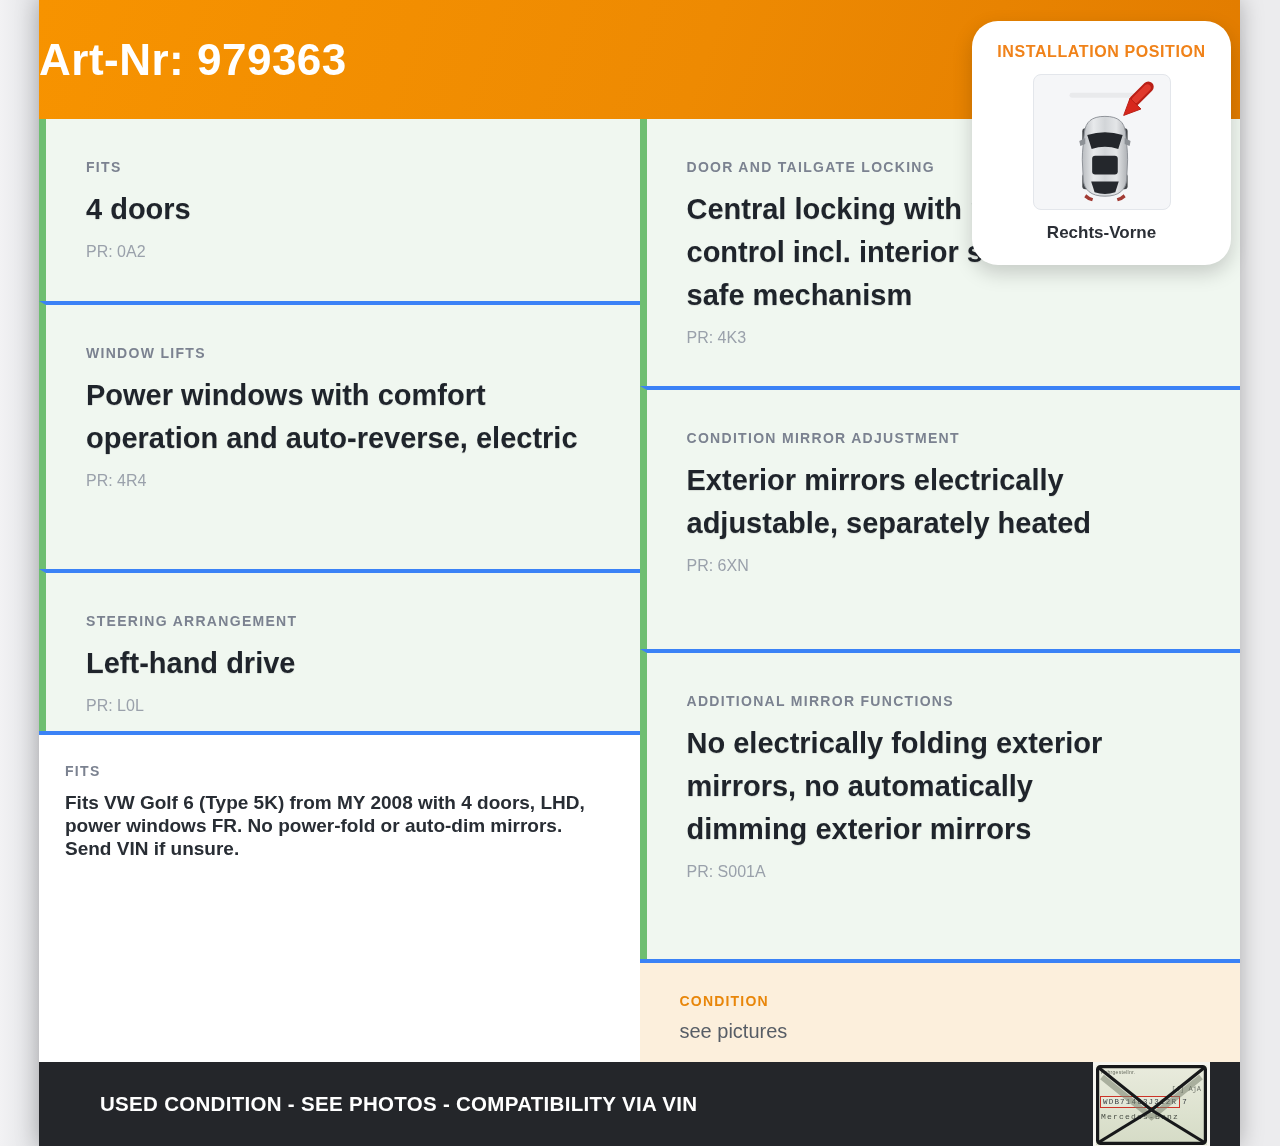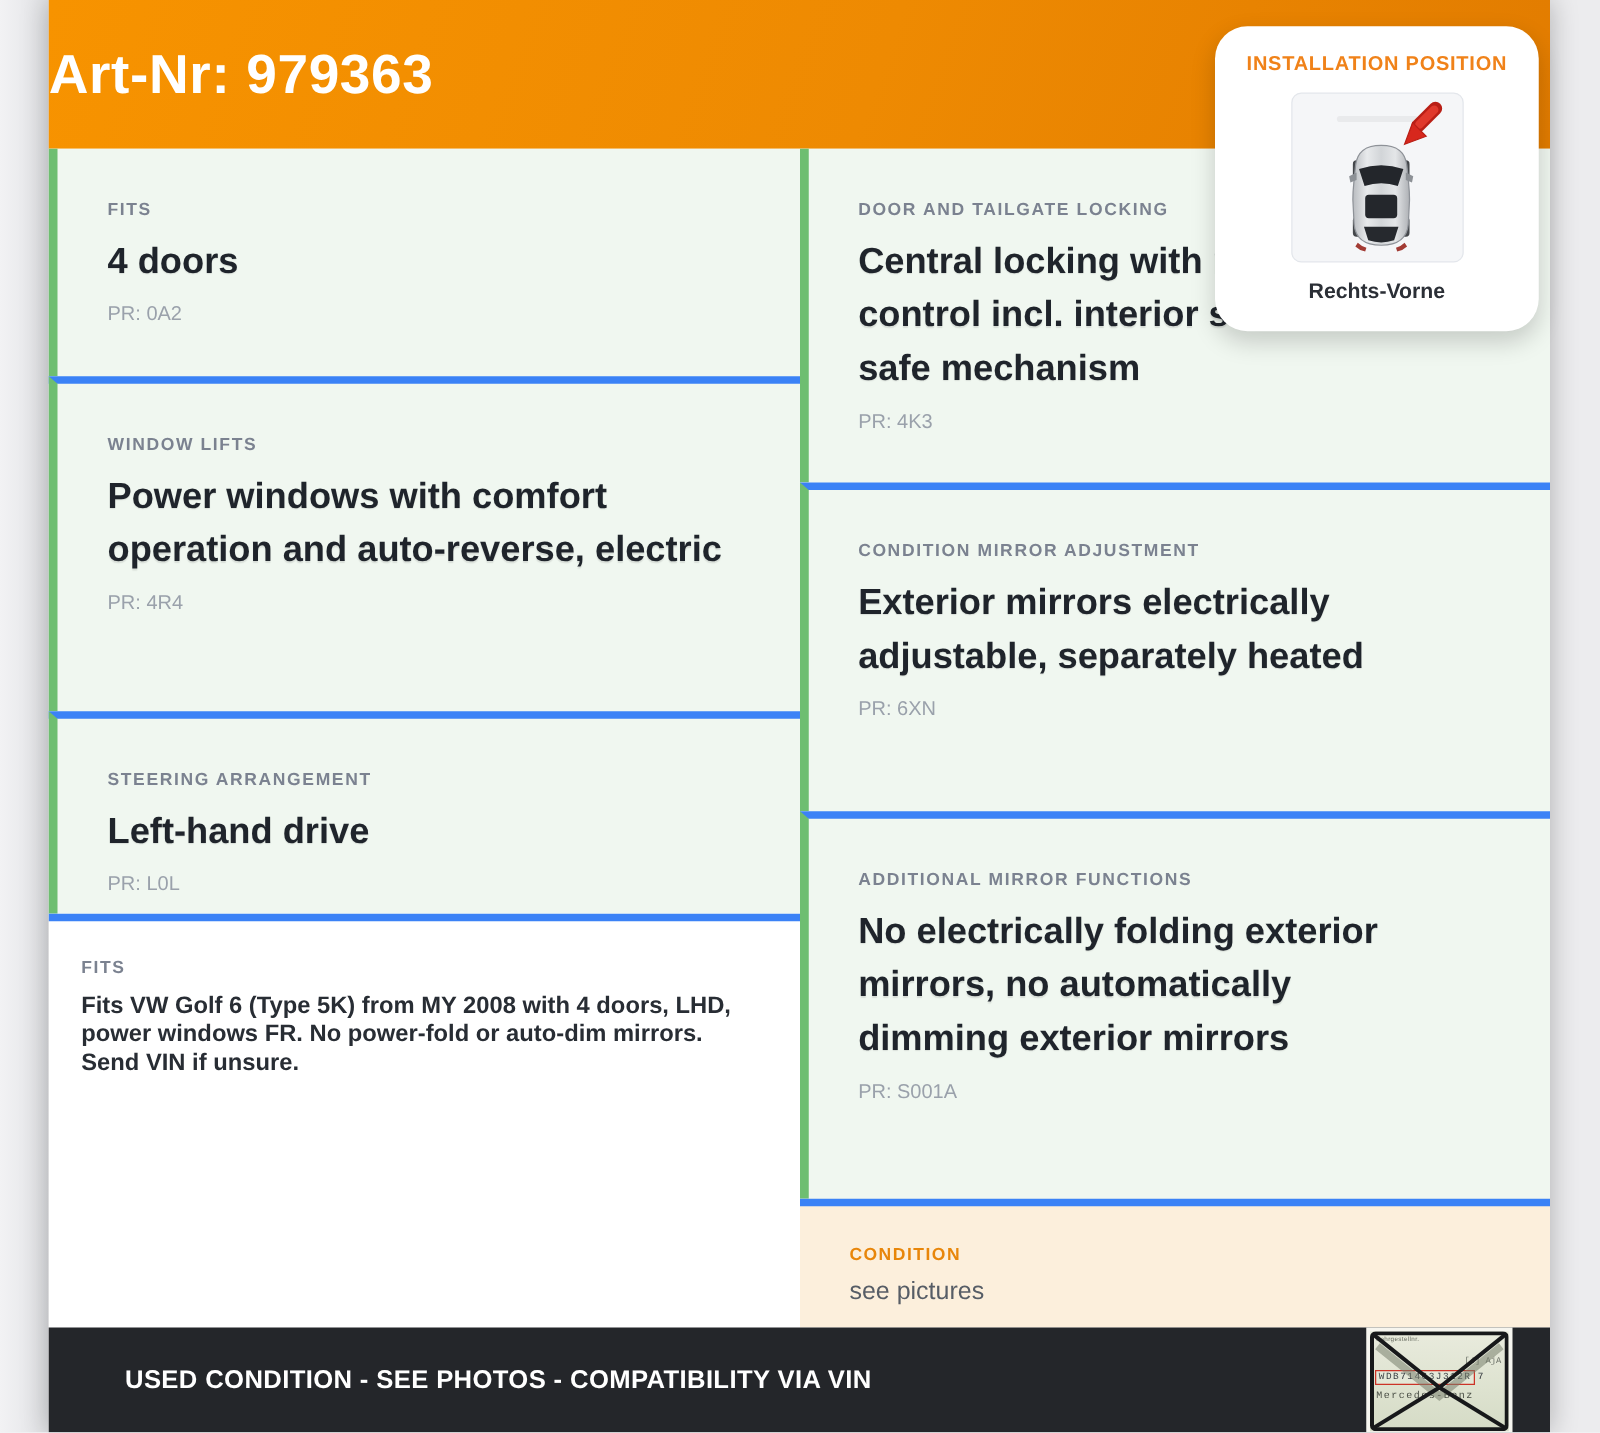--- a/index.html
+++ b/index.html
@@ -12,21 +12,21 @@
 
   
   .header { height:119px; background:linear-gradient(110deg,#f79300 0%,#ee8a02 55%,#e27c00 100%); flex:0 0 auto; display:flex; align-items:center; }
   .header h1 { font-size:44px; font-weight:800; color:#ffffff; letter-spacing:0.5px; }
 
   
   .main { flex:1 1 auto; display:flex; }
   .col { width:600.5px; display:flex; flex-direction:column; }
   .section { position:relative; border-left:7px solid #6ebe71; background:#f0f7f0; padding:40px 44px 0 40px; }
   .section.no-border { border-left:none; }
-  .section + .section { border-top:6px solid #3b82f6; }
+  .section + .section { border-top:4px solid #3b82f6; }
   .sec-label { font-size:14px; font-weight:700; color:#7b8290; letter-spacing:1.3px; }
   .sec-value { margin-top:13px; font-size:29px; font-weight:700; color:#1f242b; line-height:43px;
                text-shadow:0 1px 1px rgba(0,0,0,0.10); }
   .sec-pr { margin-top:12px; font-size:16px; color:#9aa1ab; }
 
   .s-doors   { height:182px; }
   .s-window  { height:268px; }
   .s-steer   { height:162px; }
   .s-fits    { flex:1 1 auto; background:#ffffff; padding:28px 28px 0 26px; border-top:1px solid #e4e4e4; }
   .s-lock    { height:267px; }

